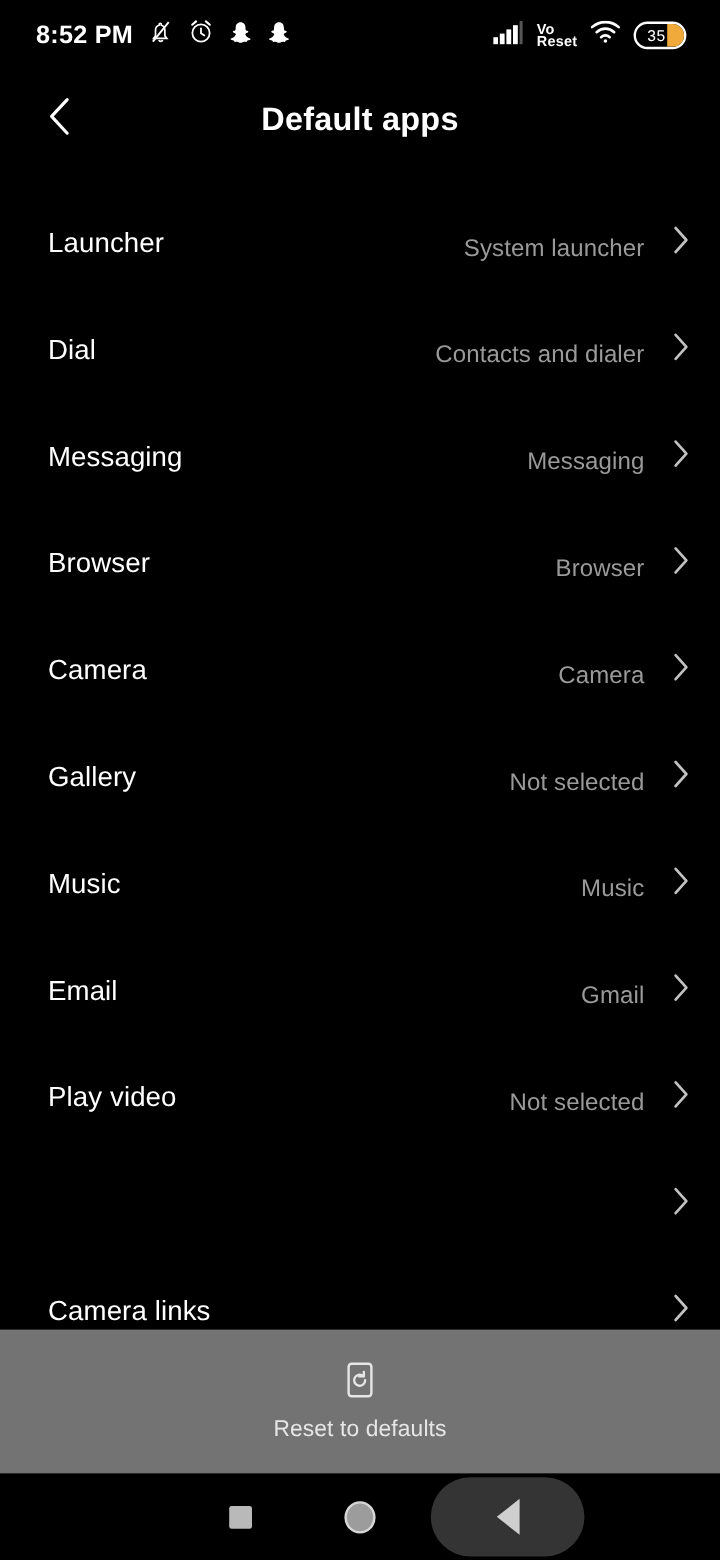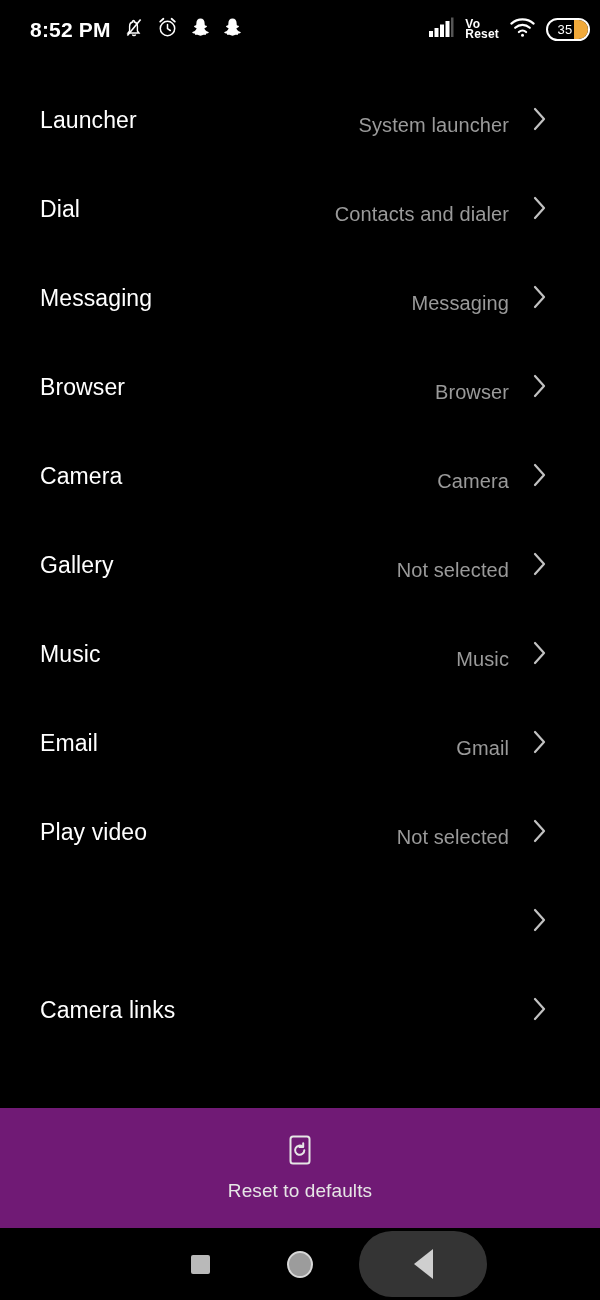--- a/index.html
+++ b/index.html
@@ -14,21 +14,21 @@
     width:600px; height:1300px;
     background:#000;
     display:flex; flex-direction:column;
   }
 
   
   .statusbar {
     height:58px;
     display:flex; align-items:center;
     justify-content:space-between;
-    padding:0 10px 0 30px;
+    padding:0 28px 0 30px;
     flex:0 0 auto;
   }
   .sb-left, .sb-right { display:flex; align-items:center; }
   .sb-left { gap:13px; }
   .sb-right { gap:11px; }
   .sb-time {
     color:#fff; font-size:21px; font-weight:bold;
     letter-spacing:0.2px; line-height:1;
   }
   .sb-ico { display:block; }
@@ -83,21 +83,21 @@
 
   
   .list {
     flex:1 1 auto;
     padding-top:18px;
     overflow:hidden;
   }
   .row {
     height:89px;
     display:flex; align-items:center;
-    padding:0 52px 0 40px;
+    padding:0 24px 0 40px;
     cursor:pointer;
   }
   .row-label {
     color:#fff; font-size:23px;
     letter-spacing:0.1px;
     white-space:nowrap;
   }
   .row-right {
     margin-left:auto;
     display:flex; align-items:flex-end; gap:21px;
@@ -106,21 +106,21 @@
     color:#9a9a9a; font-size:20px;
     letter-spacing:0.1px;
     white-space:nowrap;
   }
   .chev { display:block; flex:0 0 auto; }
 
   
   .footer {
     flex:0 0 auto;
     height:120px;
-    background:#701a75;
+    background:#737373;
     display:flex; flex-direction:column;
     align-items:center; justify-content:center;
     gap:10px;
     cursor:pointer;
   }
   .footer-label {
     color:#e6e6e6; font-size:19px;
     letter-spacing:0.1px;
   }
 
@@ -237,20 +237,30 @@
         </svg>
       </span>
 
       <span class="battery">
         <span class="battery-fill" style="background: rgb(240, 169, 59);"></span>
         <span class="battery-num">35</span>
       </span>
     </div>
   </div>
 
+  <div class="appbar">
+    <div class="back-btn">
+      <span>
+        <svg width="26" height="34" viewBox="0 0 26 34">
+          <path d="M19 3 6 17l13 14" fill="none" stroke="#fff" stroke-width="2.6" stroke-linecap="round" stroke-linejoin="round"></path>
+        </svg>
+      </span>
+    </div>
+    <div class="page-title">Default apps</div>
+  </div>
 
   <div class="list">
       <div class="row">
         <span class="row-label">Launcher</span>
         <span class="row-right">
           <span class="row-value">System launcher</span>
           <span class="chev"><svg width="18" height="28" viewBox="0 0 18 28">
               <path d="M5 4l9 10-9 10" fill="none" stroke="#c2c2c2" stroke-width="2.2" stroke-linecap="round" stroke-linejoin="round"></path>
             </svg></span>
         </span>

